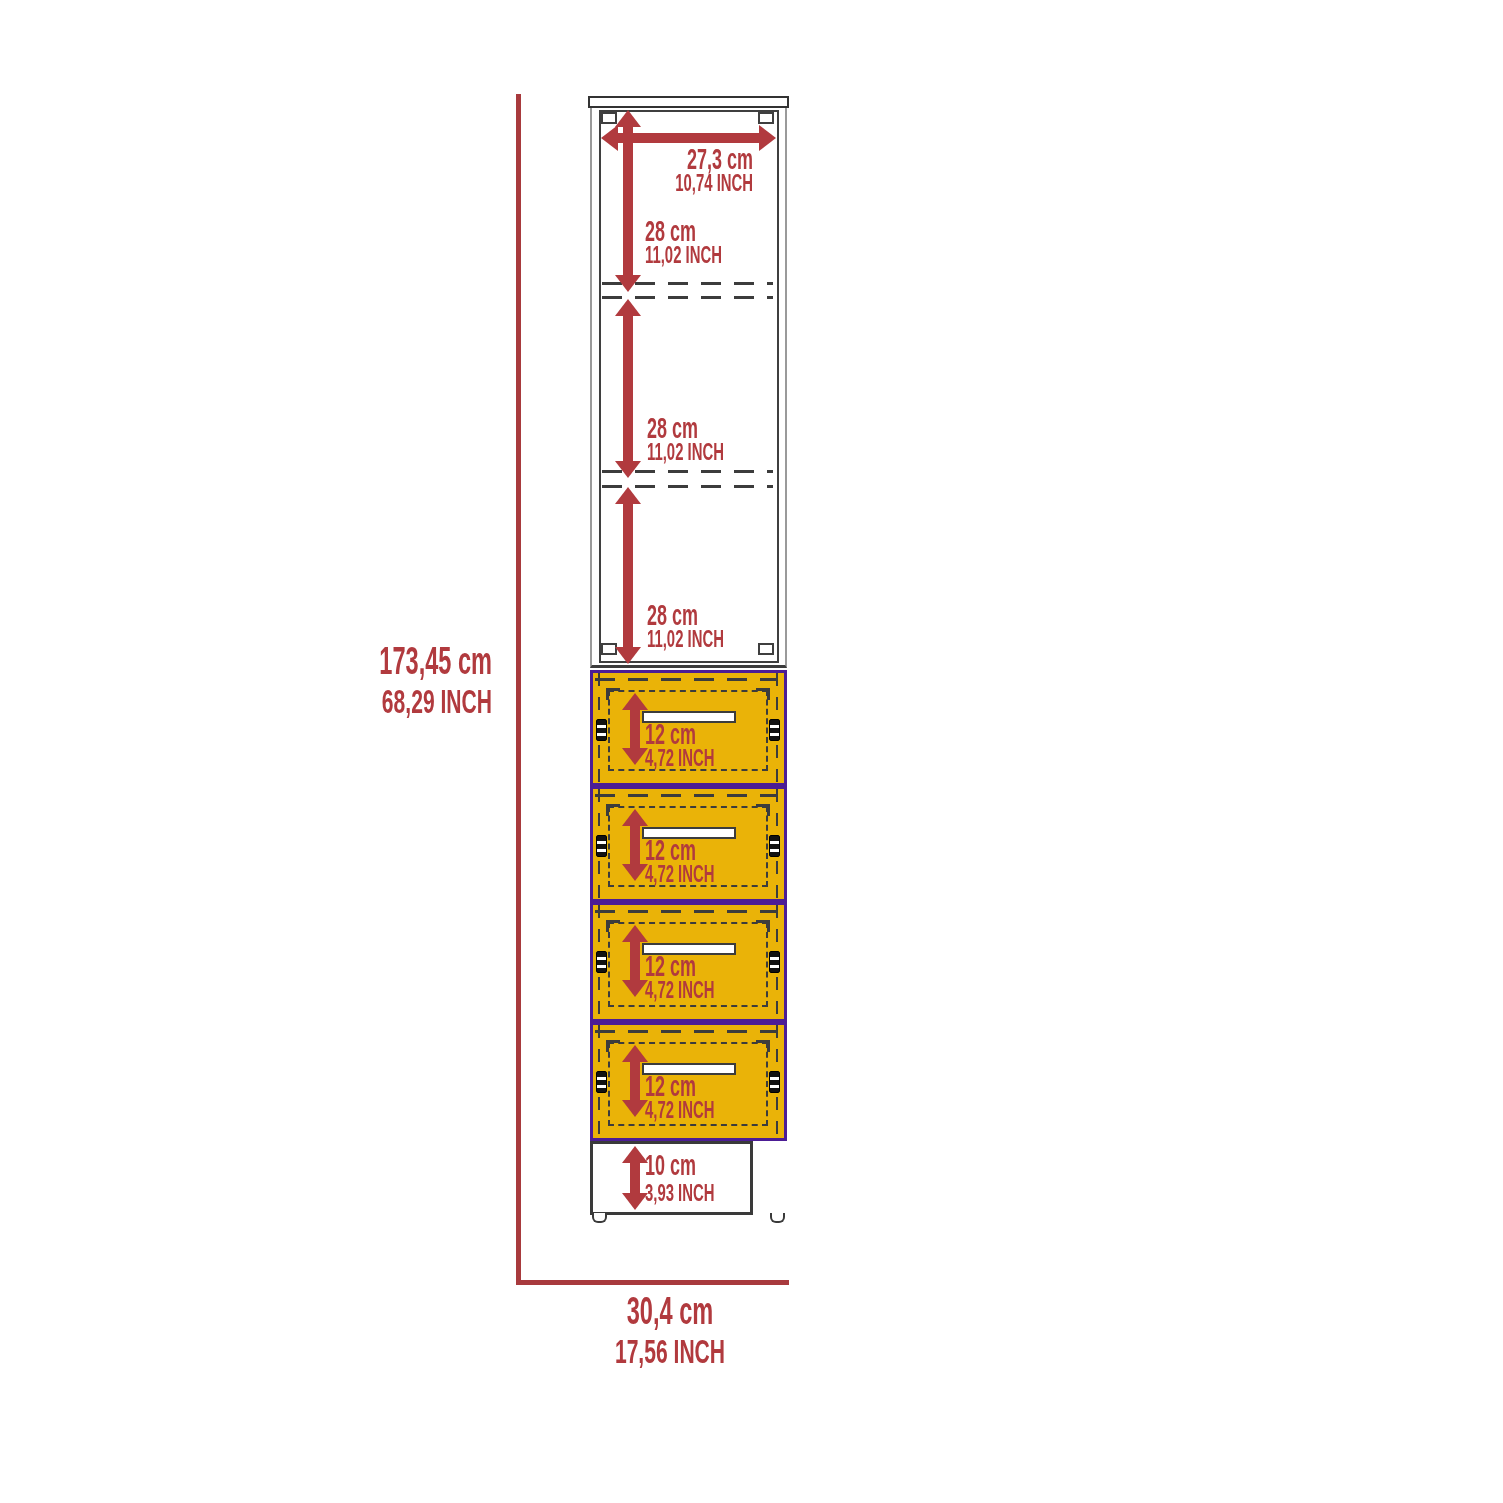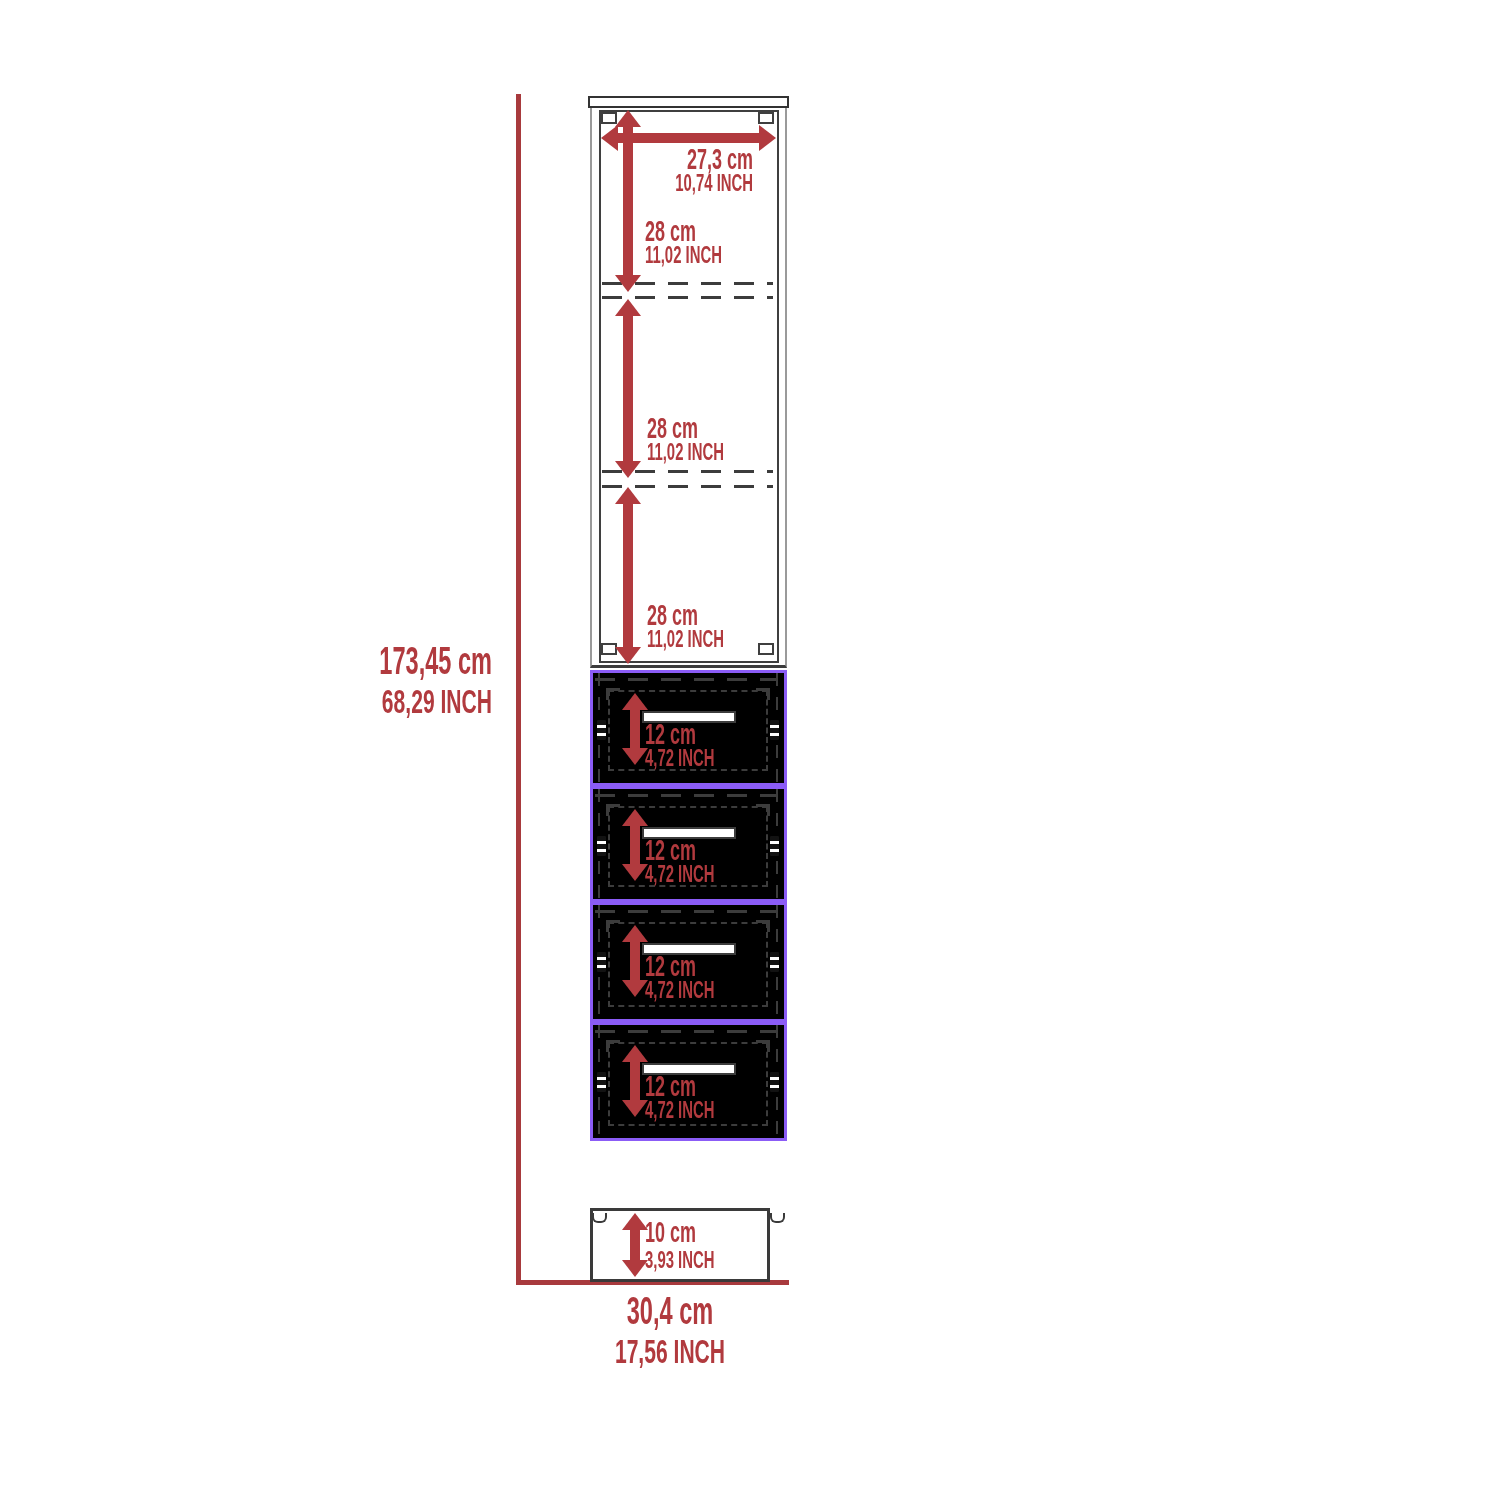--- a/index.html
+++ b/index.html
@@ -49,33 +49,33 @@
     border-bottom:3px solid var(--dark);background:#fff;}
   .doorfront{position:absolute;left:7px;top:2px;width:180px;height:553px;
     border:2px solid #3f3f3f;box-sizing:border-box;background:#fff;}
   .hinge{position:absolute;width:16px;height:12px;border:2px solid #3f3f3f;
     box-sizing:border-box;background:#fff;}
   .hdash{position:absolute;height:3px;
     background:repeating-linear-gradient(90deg,var(--dark) 0 20px,transparent 20px 33px);}
   .vdashwall{position:absolute;width:2px;top:0;bottom:0;
     background:repeating-linear-gradient(180deg,var(--dark) 0 13px,transparent 13px 24px);}
 
-  .drawer{position:absolute;left:590px;width:197px;border:3px solid #8b5cf6;
-    box-sizing:border-box;background:#000000;}
+  .drawer{position:absolute;left:590px;width:197px;border:3px solid #4c1d95;
+    box-sizing:border-box;background:#eab308;}
   .innerdash{position:absolute;left:15px;width:160px;top:17px;bottom:12px;
     border:2px dashed var(--dark);box-sizing:border-box;}
   .cbr{position:absolute;width:14px;height:12px;border-top:3px solid var(--dark);box-sizing:border-box;}
   .cbr.l{border-left:3px solid var(--dark);}
   .cbr.r{border-right:3px solid var(--dark);}
   .handle{position:absolute;left:49px;top:38px;width:94px;height:12px;
     border:2px solid var(--dark);box-sizing:border-box;background:#fff;}
   .clip{position:absolute;width:11px;height:22px;border-radius:2px;border:1px solid #000;box-sizing:border-box;
     background:linear-gradient(180deg,#121212 0 5px,#fff 5px 8px,#121212 8px 13px,#fff 13px 16px,#121212 16px 22px);}
 
-  .basebox{position:absolute;left:590px;top:1208px;width:180px;height:74px;
+  .basebox{position:absolute;left:590px;top:1141px;width:163px;height:74px;
     border:3px solid #3a3a3a;box-sizing:border-box;background:#fff;}
   .foot{position:absolute;top:1213px;width:15px;height:10px;background:#fff;
     border:2px solid #3a3a3a;border-top:none;border-radius:0 0 6px 6px;box-sizing:border-box;}
 </style>
 </head>
 <body>
 
 <div class="canvas">
 
   <div class="dimline" style="left:516px;top:94px;width:5px;height:1191px;"></div>

